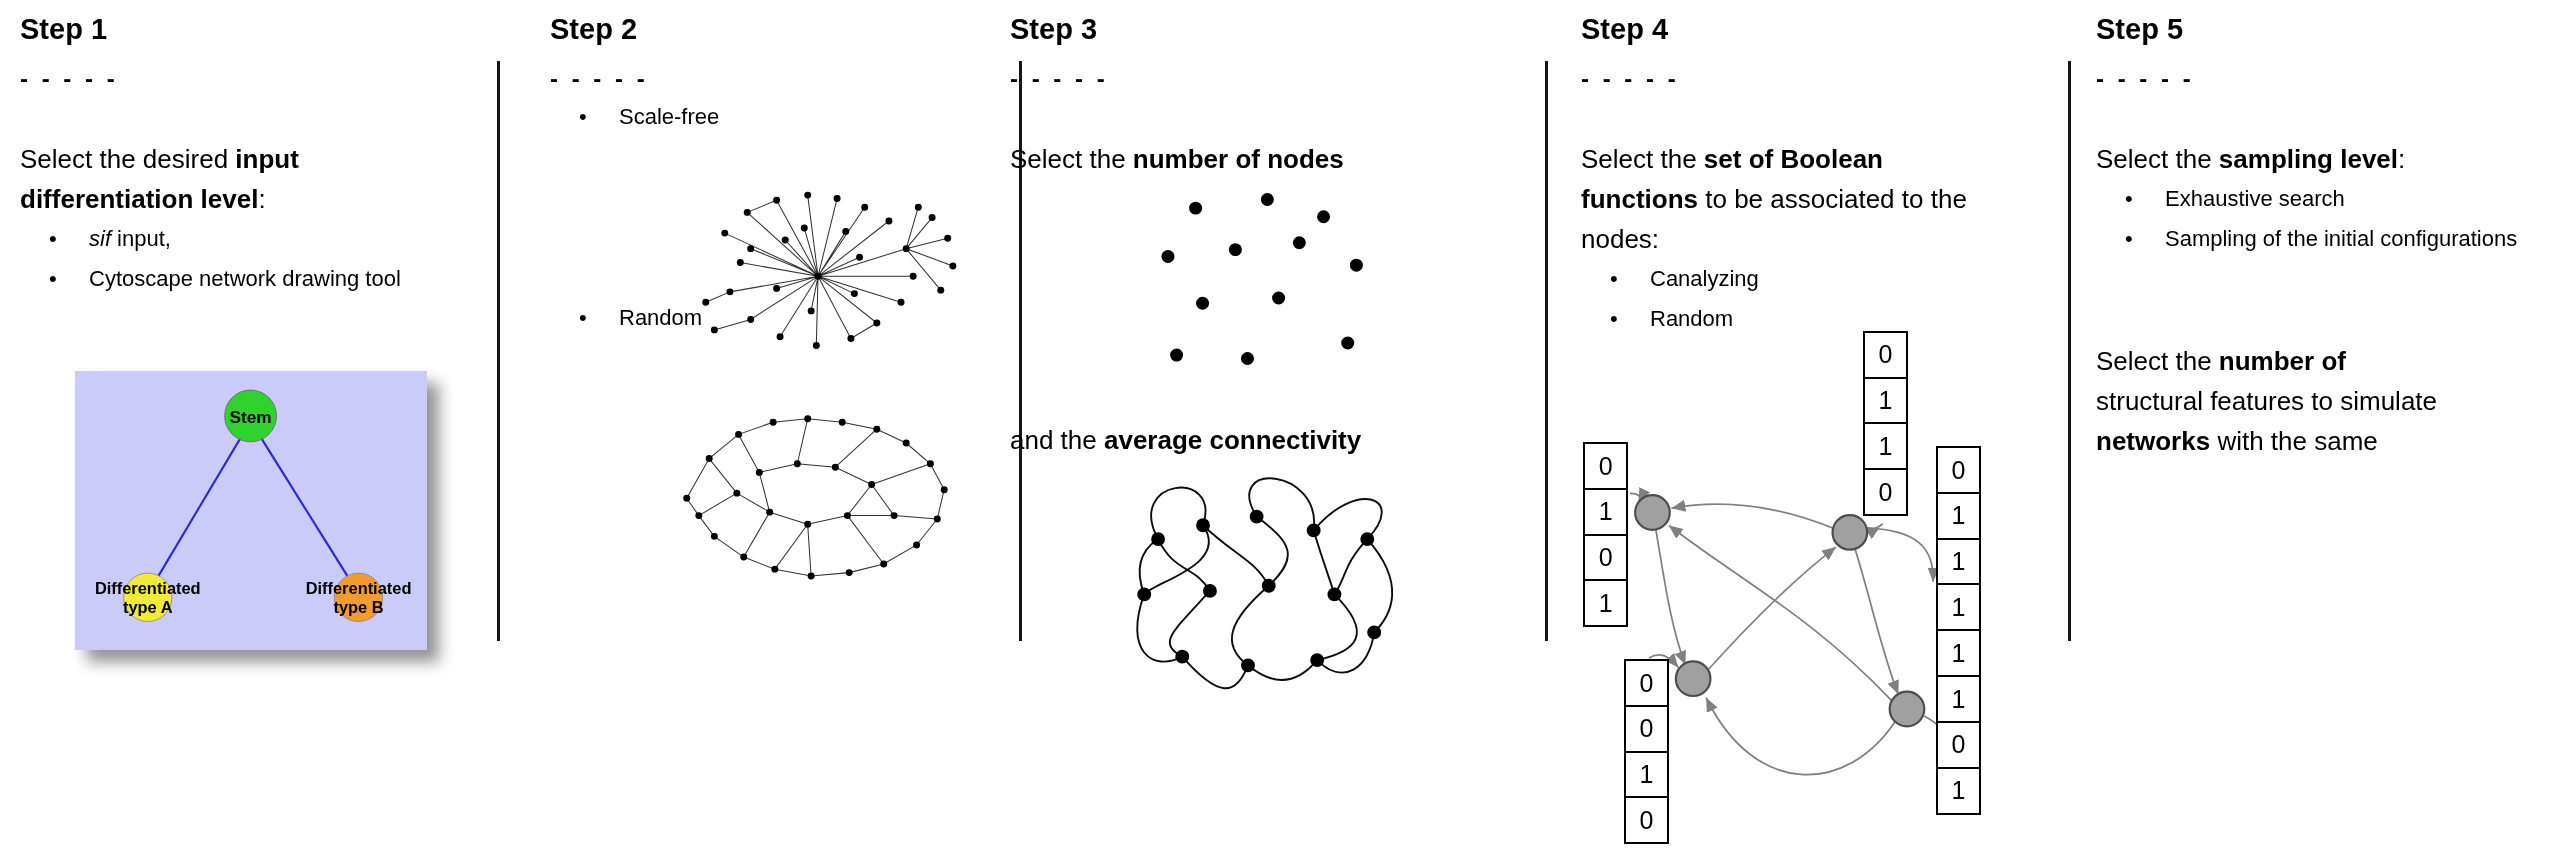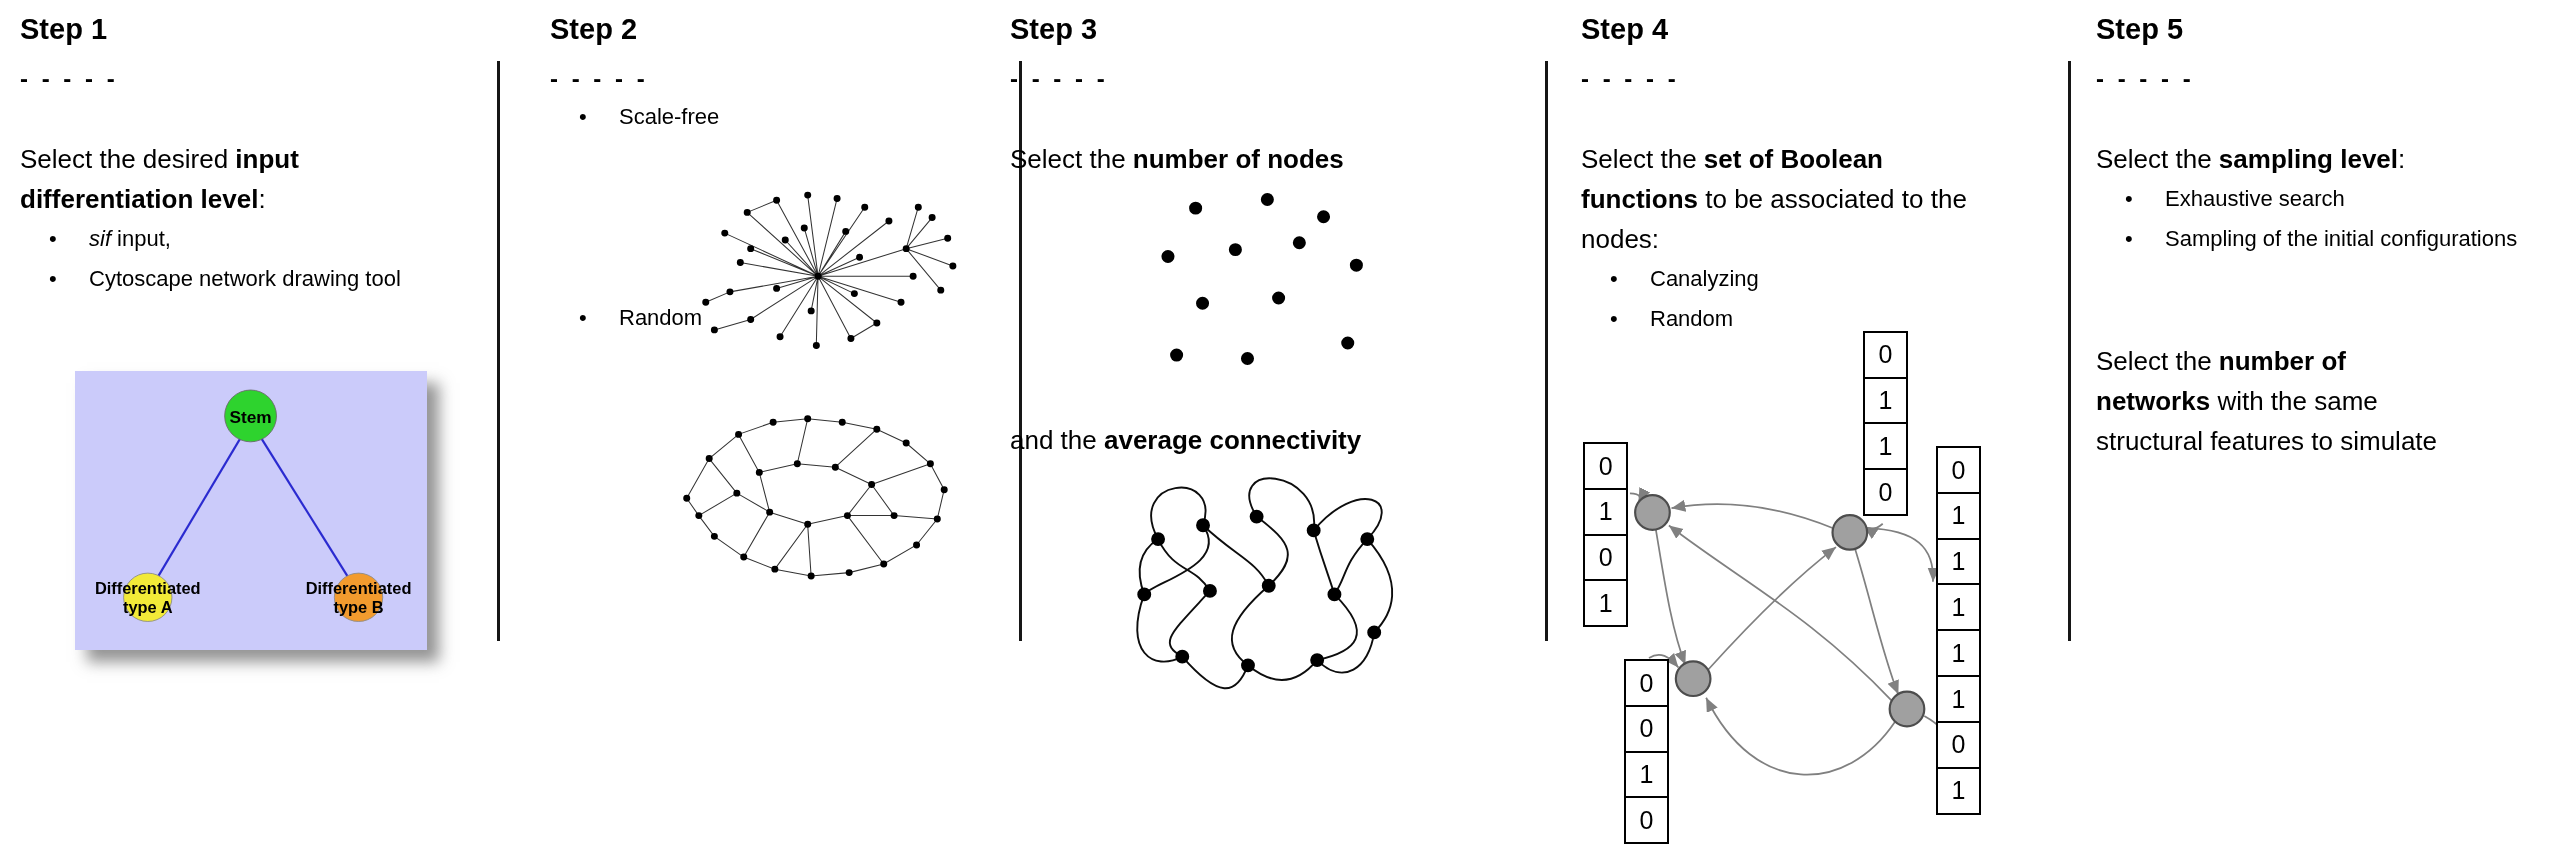--- a/index.html
+++ b/index.html
@@ -212,19 +212,19 @@
   </div>
 
   <div class="col" id="col5">
     <div class="step-title">Step 5</div>
     <div class="dashes">- - - - -</div>
     <div class="para"><span>Select the </span><b>sampling level</b><span>:</span></div>
     <div class="bullet">Exhaustive search</div>
     <div class="bullet">Sampling of the initial configurations</div>
     <div class="para para2">
       <div class="pline"><span>Select the </span><b>number of</b></div>
+      <div class="pline">structural features to simulate</div>
       <div class="pline"><b>networks</b><span> with the same</span></div>
-      <div class="pline">structural features to simulate</div>
     </div>
   </div>
 
 </div>
 
 
 </body></html>

